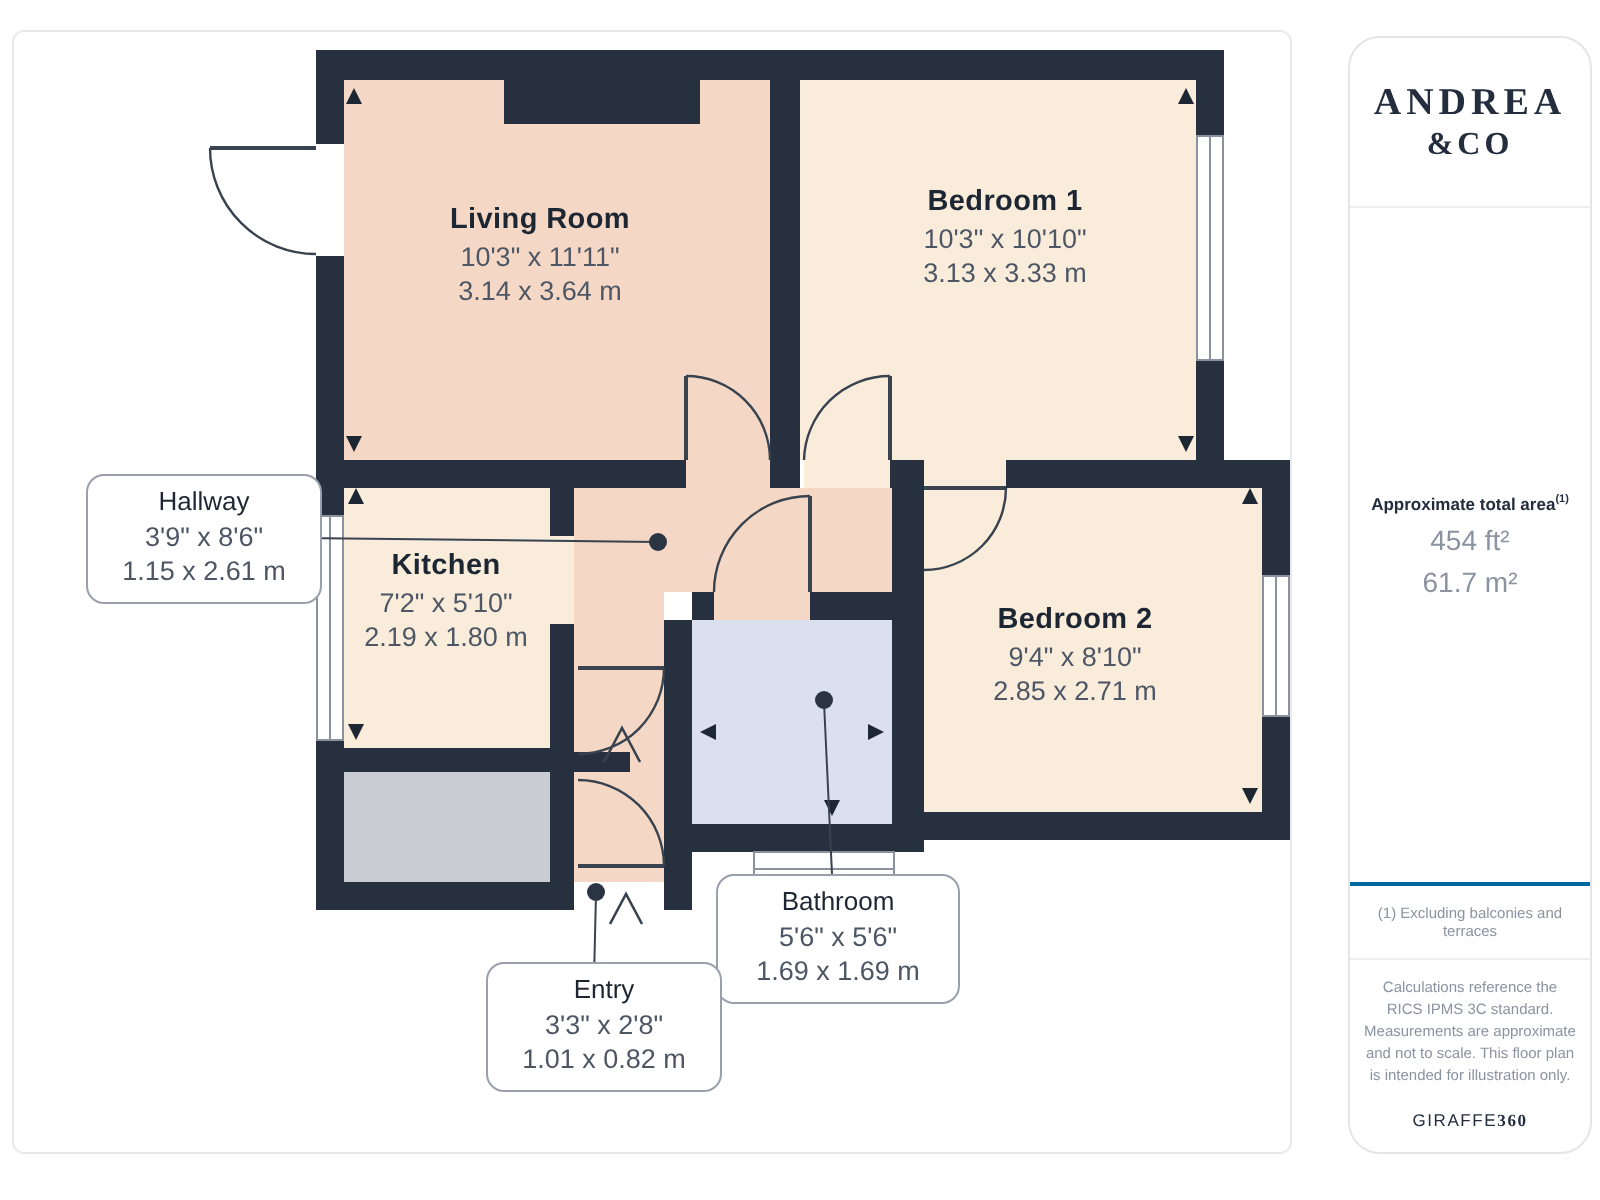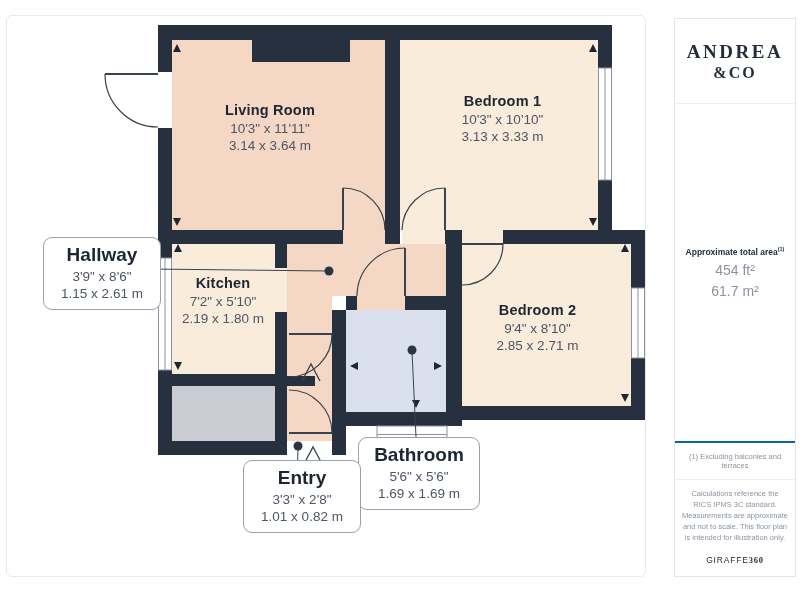--- a/index.html
+++ b/index.html
@@ -14,24 +14,24 @@
   .fill-cream{background:#f9ecda;}
   .fill-blue{background:#dbe0ee;}
   .fill-gray{background:#c9ccd2;}
   
   .room-label{position:absolute;text-align:center;color:#1d2633;line-height:1.3;}
   .room-label .rl-title{font-size:14.5px;font-weight:bold;letter-spacing:.2px;}
   .room-label .rl-dim{font-size:13.5px;color:#4d5665;}
   
   .callout{position:absolute;background:#ffffff;border:1.5px solid #99a0ac;border-radius:9px;
     text-align:center;color:#1d2633;padding:5px 4px 6px 4px;line-height:1.3;}
-  .callout .rl-title{font-size:19px;font-weight:bold;}
+  .callout .rl-title{font-size:13px;font-weight:normal;}
   .callout .rl-dim{font-size:13.5px;color:#4d5665;}
   
-  .sidebar{left:674px;top:18px;width:122px;height:559px;border:1px solid #e3e5e8;border-radius:0;
+  .sidebar{left:674px;top:18px;width:122px;height:559px;border:1px solid #e3e5e8;border-radius:16px;
     background:#fff;display:flex;flex-direction:column;box-sizing:border-box;}
   .sb-logo{height:84px;display:flex;flex-direction:column;align-items:center;justify-content:center;
     border-bottom:1px solid #eceef0;color:#232d3e;font-family:"Liberation Serif","DejaVu Serif",serif;}
   .sb-logo .l1{font-size:19px;font-weight:bold;letter-spacing:2.5px;}
   .sb-logo .l2{font-size:16px;font-weight:bold;letter-spacing:2px;margin-top:1px;}
   .sb-area{flex:1;display:flex;flex-direction:column;align-items:center;justify-content:center;text-align:center;padding:0 6px;}
   .sb-area .hd{font-size:8.5px;font-weight:bold;color:#232d3e;}
   .sb-area .hd sup{font-size:5.5px;}
   .sb-area .val{font-size:14px;color:#8b93a0;margin-top:5px;}
   .sb-foot{border-top:2px solid #0369a1;padding:9px 7px;font-size:7.5px;color:#8b93a0;text-align:center;}
@@ -185,21 +185,21 @@
   <div class="callout" style="left:43px;top:237px;width:108px;">
     <div class="rl-title">Hallway</div>
     <div class="rl-dim">3'9" x 8'6"</div>
     <div class="rl-dim">1.15 x 2.61 m</div>
   </div>
   <div class="callout" style="left:358px;top:437px;width:112px;">
     <div class="rl-title">Bathroom</div>
     <div class="rl-dim">5'6" x 5'6"</div>
     <div class="rl-dim">1.69 x 1.69 m</div>
   </div>
-  <div class="callout" style="left:243px;top:460px;width:108px;">
+  <div class="callout" style="left:243px;top:481px;width:108px;">
     <div class="rl-title">Entry</div>
     <div class="rl-dim">3'3" x 2'8"</div>
     <div class="rl-dim">1.01 x 0.82 m</div>
   </div>
 </div>
 
 <div class="abs sidebar">
   <div class="sb-logo">
     <div class="l1">ANDREA</div>
     <div class="l2">&amp;CO</div>

